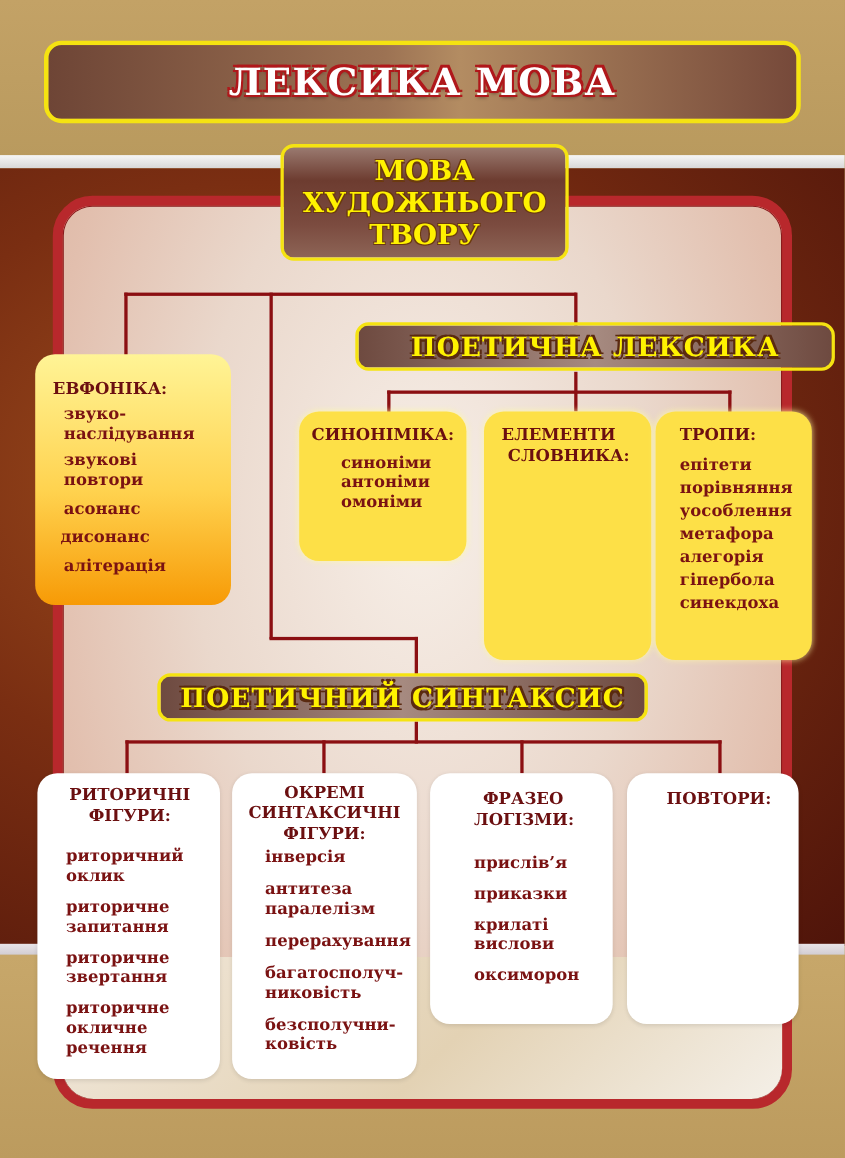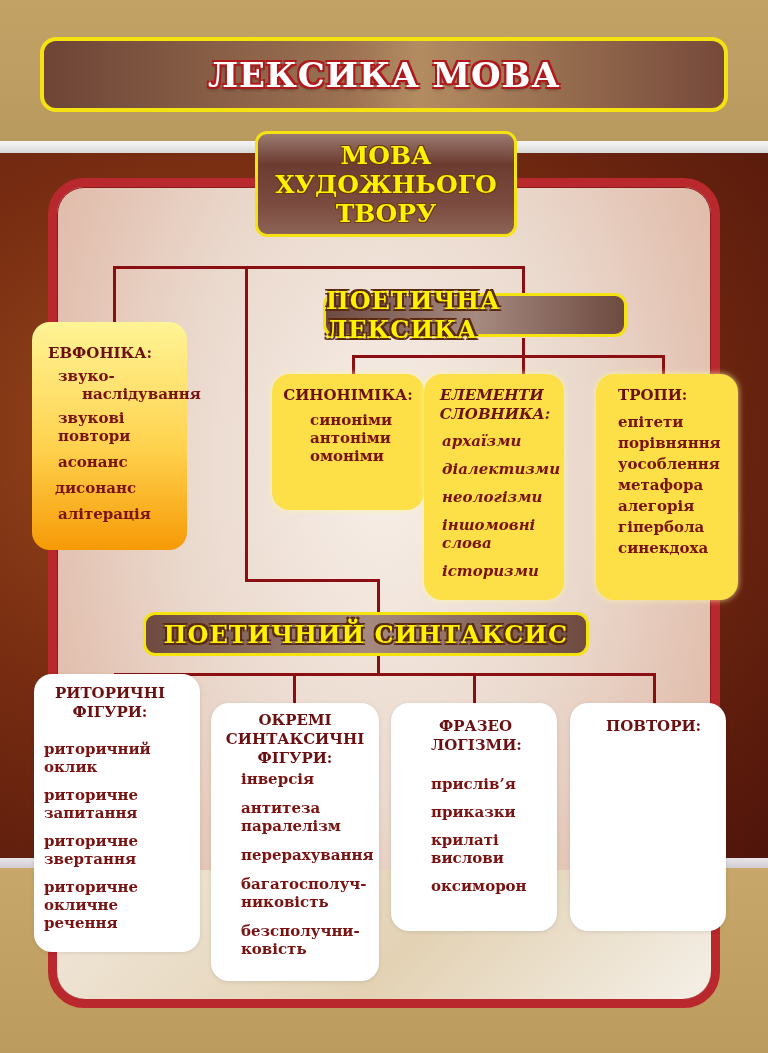--- a/index.html
+++ b/index.html
@@ -112,75 +112,67 @@
 <div class="line" style="left:293px; top:673px; width:3px; height:30px;"></div>
 <div class="line" style="left:473px; top:673px; width:3px; height:30px;"></div>
 <div class="line" style="left:653px; top:673px; width:3px; height:30px;"></div>
 
 <div class="root-box">
   <div class="root-line">МОВА</div>
   <div class="root-line">ХУДОЖНЬОГО</div>
   <div class="root-line">ТВОРУ</div>
 </div>
 
-<div class="card card-orange" style="left:32px; top:322px; width:155px; height:228px; padding:22px 10px 10px 16px;">
+<div class="card card-orange" style="left:32px; top:322px; width:178px; height:228px; padding:22px 10px 10px 16px;">
   <div class="card-title" style="margin-bottom:4px;">ЕВФОНІКА:</div>
   <div style="padding-left:10px;">
     <div class="card-item">звуко-</div>
-    <div class="card-item" style="margin-bottom:6px;margin-left:24px;">наслідування</div>
+    <div class="card-item" style="margin-bottom:6px;">наслідування</div>
     <div class="card-item">звукові</div>
     <div class="card-item" style="margin-bottom:8px;">повтори</div>
     <div class="card-item" style="margin-bottom:8px;">асонанс</div>
     <div class="card-item" style="margin-left:-3px; margin-bottom:8px;">дисонанс</div>
     <div class="card-item">алітерація</div>
   </div>
 </div>
 
-<div class="section-bar" style="left:323px; top:293px; width:304px;">
+<div class="section-bar" style="left:323px; top:293px; width:436px;">
   <span class="section-text">ПОЕТИЧНА ЛЕКСИКА</span>
 </div>
 
 <div class="card card-yellow" style="left:272px; top:374px; width:152px; height:136px; padding:12px 8px;">
   <div class="card-title ctr" style="margin-bottom:6px;">СИНОНІМІКА:</div>
   <div style="padding-left:30px;">
     <div class="card-item">синоніми</div>
     <div class="card-item">антоніми</div>
     <div class="card-item">омоніми</div>
   </div>
 </div>
 
-<div class="card card-yellow" style="left:424px; top:374px; width:140px; height:226px; padding:12px 10px 10px 12px;font-style:italic;">
+<div class="card card-yellow" style="left:440px; top:374px; width:152px; height:226px; padding:12px 10px 10px 12px;">
   <div class="card-title" style="padding-left:4px;">ЕЛЕМЕНТИ</div>
   <div class="card-title" style="margin-bottom:8px;text-align:center;">СЛОВНИКА:</div>
-  <div style="padding-left:6px;">
-    <div class="card-item" style="margin-bottom:10px;">архаїзми</div>
-    <div class="card-item" style="margin-bottom:10px;">діалектизми</div>
-    <div class="card-item" style="margin-bottom:10px;">неологізми</div>
-    <div class="card-item">іншомовні</div>
-    <div class="card-item" style="margin-bottom:10px;">слова</div>
-    <div class="card-item">історизми</div>
-  </div>
 </div>
 
 <div class="card card-yellow" style="left:596px; top:374px; width:142px; height:226px; padding:12px 8px 10px 22px;">
   <div class="card-title" style="margin-bottom:8px;">ТРОПИ:</div>
   <div class="card-item" style="margin-bottom:3px;">епітети</div>
   <div class="card-item" style="margin-bottom:3px;">порівняння</div>
   <div class="card-item" style="margin-bottom:3px;">уособлення</div>
   <div class="card-item" style="margin-bottom:3px;">метафора</div>
   <div class="card-item" style="margin-bottom:3px;">алегорія</div>
   <div class="card-item" style="margin-bottom:3px;">гіпербола</div>
   <div class="card-item">синекдоха</div>
 </div>
 
 <div class="section-bar" style="left:143px; top:612px; width:446px;">
   <span class="section-text">ПОЕТИЧНИЙ СИНТАКСИС</span>
 </div>
 
-<div class="card card-white" style="left:34px; top:674px; width:166px; height:278px; padding:10px 8px 8px 10px;">
+<div class="card card-white" style="left:34px; top:703px; width:166px; height:278px; padding:10px 8px 8px 26px;">
   <div class="card-title ctr" style="margin-left:-16px;">РИТОРИЧНІ</div>
   <div class="card-title ctr" style="margin-left:-16px; margin-bottom:18px;">ФІГУРИ:</div>
   <div class="card-item">риторичний</div>
   <div class="card-item" style="margin-bottom:10px;">оклик</div>
   <div class="card-item">риторичне</div>
   <div class="card-item" style="margin-bottom:10px;">запитання</div>
   <div class="card-item">риторичне</div>
   <div class="card-item" style="margin-bottom:10px;">звертання</div>
   <div class="card-item">риторичне</div>
   <div class="card-item">окличне</div>

